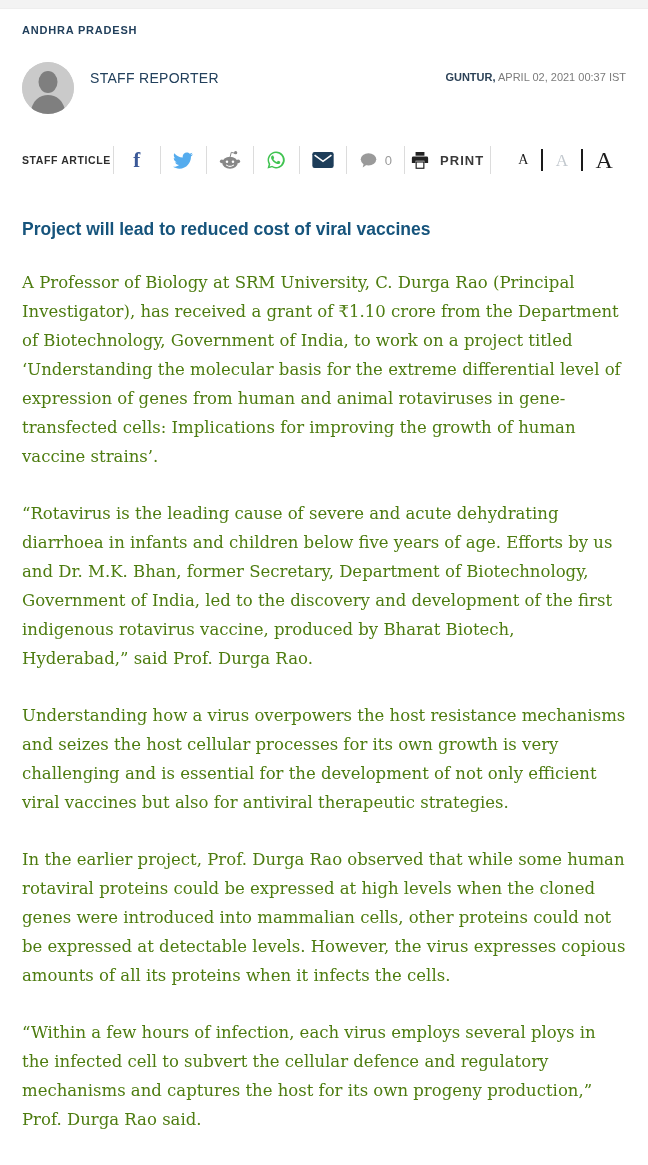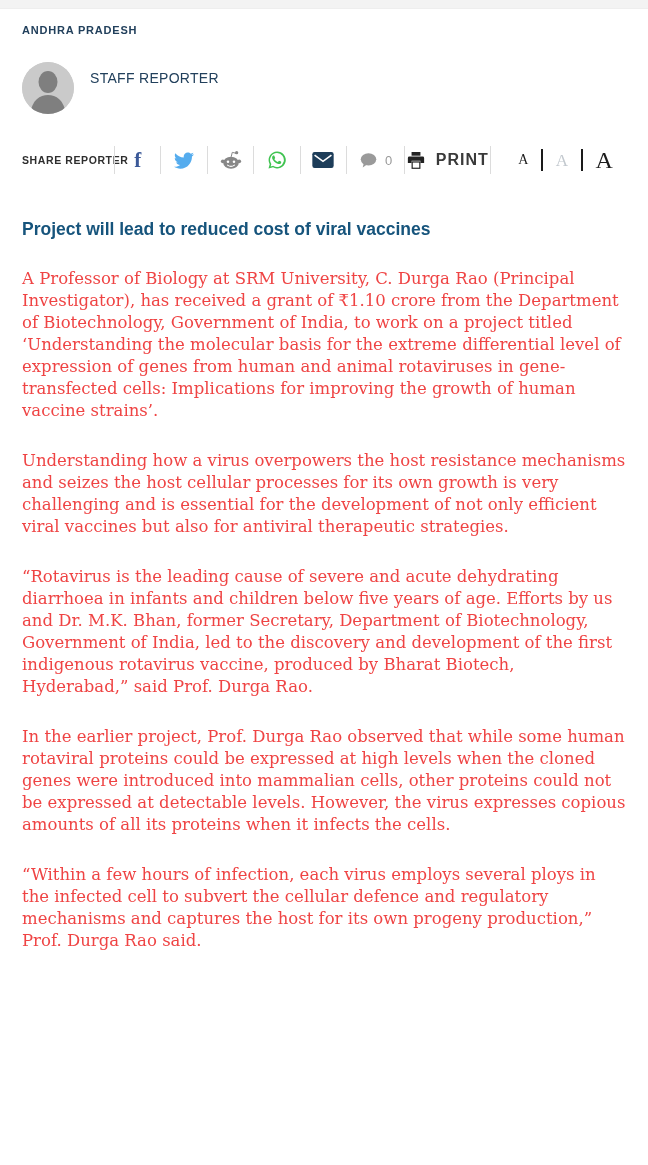--- a/index.html
+++ b/index.html
@@ -19,34 +19,34 @@
 
   .share-row{margin-top:30px;display:flex;align-items:center;height:32px;}
   .share-label{font-size:10.5px;font-weight:bold;letter-spacing:0.6px;color:#2e2e2e;white-space:nowrap;}
   .vsep{width:1px;height:28px;background:#dcdcdc;margin:0 0;}
   .cell{width:46px;display:flex;align-items:center;justify-content:center;}
   .icon-btn{background:none;border:none;padding:0;margin:0;display:flex;align-items:center;cursor:pointer;}
   .fb-f{font-family:"Liberation Serif",serif;font-weight:bold;font-size:21px;color:#3b5998;line-height:20px;}
   .comment-cell{width:58px;}
   .comment-count{font-size:13px;color:#9a9a9a;margin-left:7px;}
   .print-cell{width:86px;}
-  .print-label{font-size:16px;font-weight:bold;letter-spacing:1px;color:#3a3a3a;margin-left:11px;}
+  .print-label{font-size:13px;font-weight:bold;letter-spacing:1px;color:#3a3a3a;margin-left:11px;}
   .share-label-cell{width:92px;display:flex;align-items:center;}
 
   .font-controls{display:flex;align-items:center;margin-left:14px;}
   .fs{background:none;border:none;padding:0;margin:0 13px;font-family:"Liberation Serif",serif;color:#1d1d1d;cursor:pointer;line-height:1;}
   .fs-small{font-size:14px;}
   .fs-med{font-size:17px;color:#c3c9cf;}
   .fs-large{font-size:24px;}
   .fsep{width:1.5px;height:22px;background:#1a1a1a;}
 
   .standfirst{margin:42px 0 0 0;font-size:17.5px;font-weight:bold;color:#16547c;line-height:22px;}
 
   .article-body{margin-top:2px;}
-  .para{margin:28px 0 0 0;font-family:"DejaVu Serif","Liberation Serif",serif;font-size:16.5px;line-height:22px;color:#ef4444;max-width:606px;}
+  .para{margin:28px 0 0 0;font-family:"DejaVu Serif","Liberation Serif",serif;font-size:16.5px;line-height:29px;color:#4d7c0f;max-width:606px;}
 </style>
 </head>
 <body>
 
 <div class="top-strip"></div>
 
 <div class="container">
 
   <a class="kicker">ANDHRA PRADESH</a>
 
@@ -54,26 +54,30 @@
   <div class="byline">
     <div class="avatar">
       <svg width="52" height="52" viewBox="0 0 52 52">
         <circle cx="26" cy="26" r="26" fill="#cacaca"></circle>
         <ellipse cx="26" cy="20" rx="9.5" ry="11" fill="#7f7f7f"></ellipse>
         <path d="M8 52 C10 38 18 33 26 33 C34 33 42 38 44 52 Z" fill="#7f7f7f"></path>
       </svg>
     </div>
     <a class="author">STAFF REPORTER</a>
     <div class="dateline">
+      <div class="dl-line">
+        <span class="dl-bold">GUNTUR,</span>
+        <span class="dl-reg">APRIL 02, 2021 00:37 IST</span>
+      </div>
     </div>
   </div>
 
   <div class="share-row">
     <div class="share-label-cell">
-      <span class="share-label">SHARE REPORTER</span>
+      <span class="share-label">STAFF ARTICLE</span>
     </div>
     <span class="vsep"></span>
 
     <div class="cell">
       <button class="icon-btn">
         <span class="fb-f">f</span>
       </button>
     </div>
     <span class="vsep"></span>
 
@@ -151,19 +155,19 @@
       <button class="fs fs-med">A</button>
       <span class="fsep"></span>
       <button class="fs fs-large">A</button>
     </div>
   </div>
 
   <h2 class="standfirst">Project will lead to reduced cost of viral vaccines</h2>
 
   <div class="article-body">
       <p class="para">A Professor of Biology at SRM University, C. Durga Rao (Principal Investigator), has received a grant of ₹1.10 crore from the Department of Biotechnology, Government of India, to work on a project titled ‘Understanding the molecular basis for the extreme differential level of expression of genes from human and animal rotaviruses in gene-transfected cells: Implications for improving the growth of human vaccine strains’.</p>
+      <p class="para">“Rotavirus is the leading cause of severe and acute dehydrating diarrhoea in infants and children below five years of age. Efforts by us and Dr. M.K. Bhan, former Secretary, Department of Biotechnology, Government of India, led to the discovery and development of the first indigenous rotavirus vaccine, produced by Bharat Biotech, Hyderabad,” said Prof. Durga Rao.</p>
       <p class="para">Understanding how a virus overpowers the host resistance mechanisms and seizes the host cellular processes for its own growth is very challenging and is essential for the development of not only efficient viral vaccines but also for antiviral therapeutic strategies.</p>
-      <p class="para">“Rotavirus is the leading cause of severe and acute dehydrating diarrhoea in infants and children below five years of age. Efforts by us and Dr. M.K. Bhan, former Secretary, Department of Biotechnology, Government of India, led to the discovery and development of the first indigenous rotavirus vaccine, produced by Bharat Biotech, Hyderabad,” said Prof. Durga Rao.</p>
       <p class="para">In the earlier project, Prof. Durga Rao observed that while some human rotaviral proteins could be expressed at high levels when the cloned genes were introduced into mammalian cells, other proteins could not be expressed at detectable levels. However, the virus expresses copious amounts of all its proteins when it infects the cells.</p>
       <p class="para">“Within a few hours of infection, each virus employs several ploys in the infected cell to subvert the cellular defence and regulatory mechanisms and captures the host for its own progeny production,” Prof. Durga Rao said.</p>
     </div>
 
 </div>
 
 </body></html>

